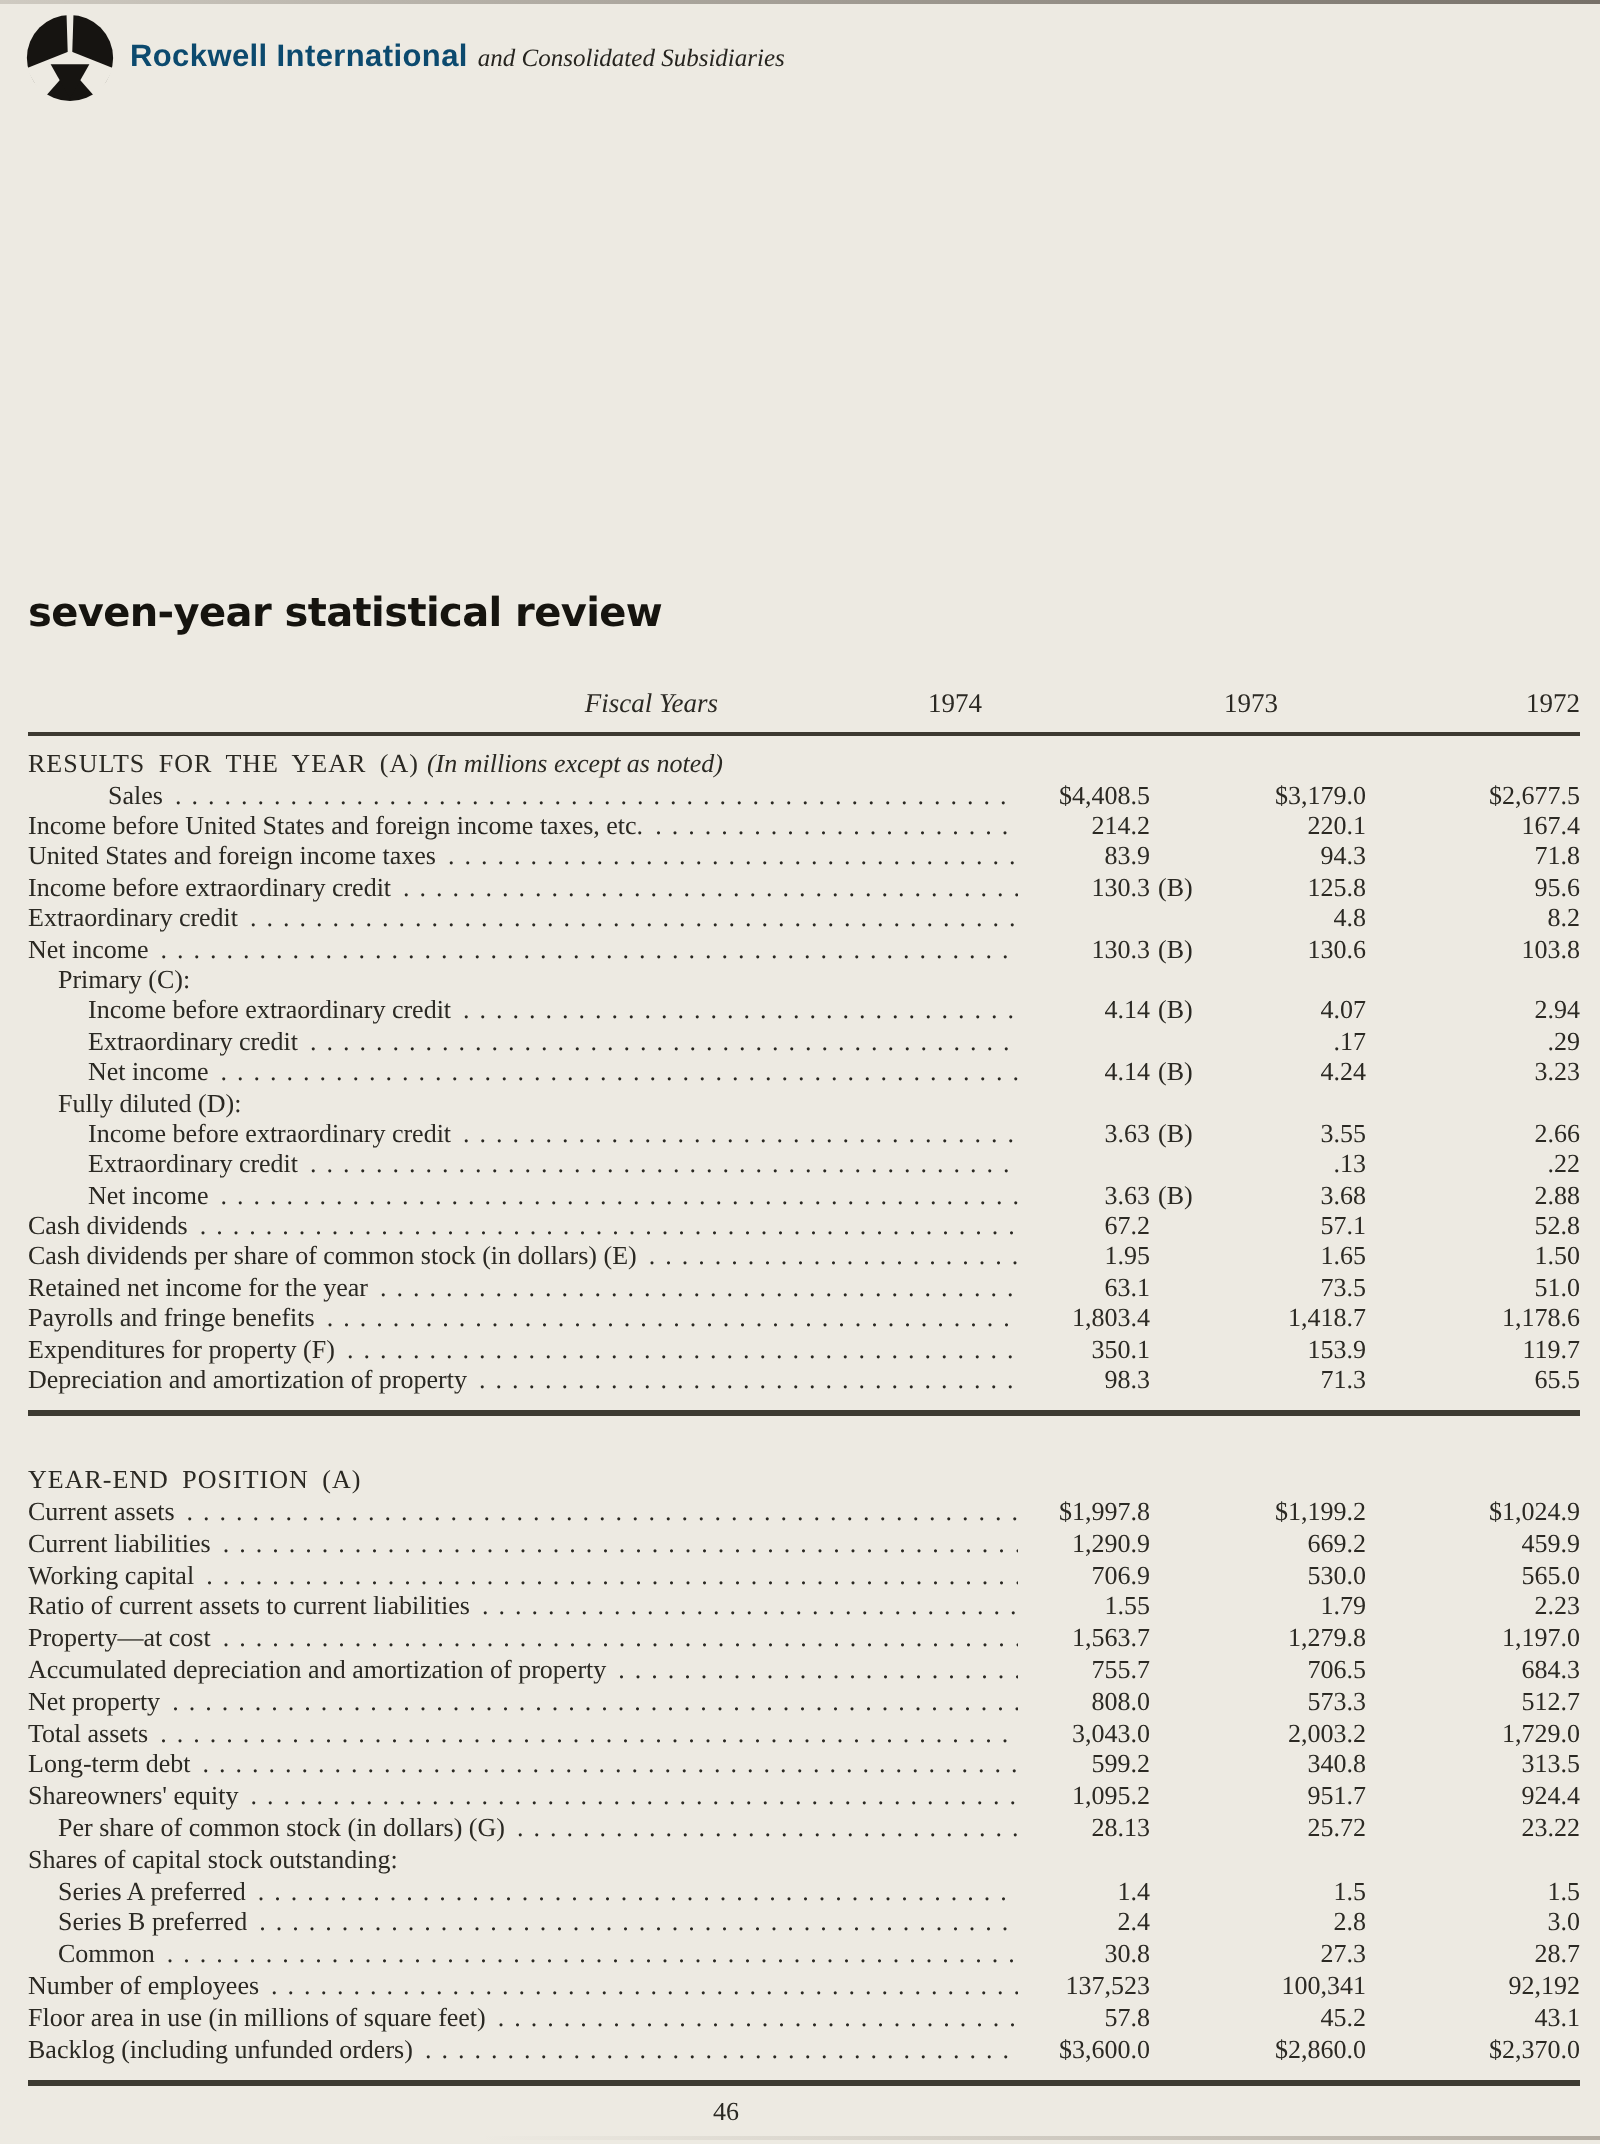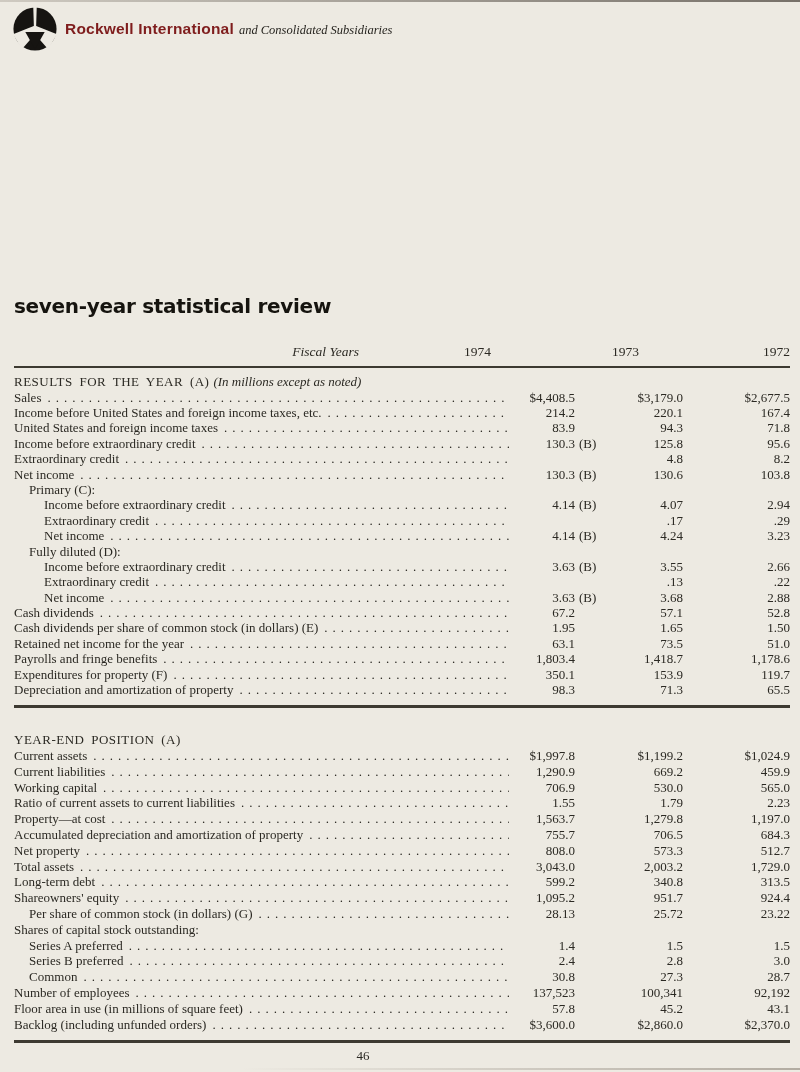--- a/index.html
+++ b/index.html
@@ -9,21 +9,21 @@
   .edge-top { position:absolute; top:0; left:0; right:0; height:2px;
               background:linear-gradient(to right, rgba(70,58,44,.18), rgba(40,32,24,.6)); }
   .edge-bottom { position:absolute; bottom:2px; left:240px; right:0; height:2px;
                  background:linear-gradient(to right, rgba(90,78,64,0), rgba(90,78,64,.4)); }
 
   
   .report-header { position:absolute; top:7px; left:13px; display:flex; align-items:center; }
   .logo { width:44px; height:44px; flex:0 0 auto; }
   .brand-wrap { margin-left:8px; white-space:nowrap; }
   .brand { font-family:"Liberation Sans", sans-serif; font-weight:bold; font-size:15.5px;
-           color:#7f1d1d; letter-spacing:0.2px; }
+           color:#0c4a6e; letter-spacing:0.2px; }
   .brand-suffix { font-family:"Liberation Serif", serif; font-style:italic; font-size:12.5px;
                   color:#26241f; margin-left:5px; }
 
   
   .page-title { position:absolute; top:294px; left:14px; margin:0;
                 font-family:"DejaVu Sans", sans-serif; font-weight:bold; font-size:20px;
                 letter-spacing:-0.3px; color:#16140f; }
 
   
   .stat-table { position:absolute; top:344px; left:14px; right:10px; }
@@ -73,21 +73,21 @@
     <div class="years-row">
       <span class="fy-zone">Fiscal Years</span>
       <span class="c c1">1974</span>
       <span class="c c2">1973</span>
       <span class="c c3">1972</span>
     </div>
     <div class="rule-thin"></div>
     <div id="sections">
         <div class="section sec0">
           <div class="sec-header"><span class="sec-name">RESULTS FOR THE YEAR (A)</span><span class="sec-note">(In millions except as noted)</span></div>
-          <div class="row" style="padding-left: 0px;">
+          <div class="row" style="padding-left: 0px; margin-left: 40px;">
             <span class="lbl">Sales</span>
             <span class="leader">........................................................................................................................</span>
             <span class="c c1"><span>$4,408.5</span><span class="note"></span></span>
             <span class="c c2"><span>$3,179.0</span></span>
             <span class="c c3"><span>$2,677.5</span></span>
           </div>
           <div class="row" style="padding-left: 0px;">
             <span class="lbl">Income before United States and foreign income taxes, etc.</span>
             <span class="leader">........................................................................................................................</span>
             <span class="c c1"><span>214.2</span><span class="note"></span></span>

